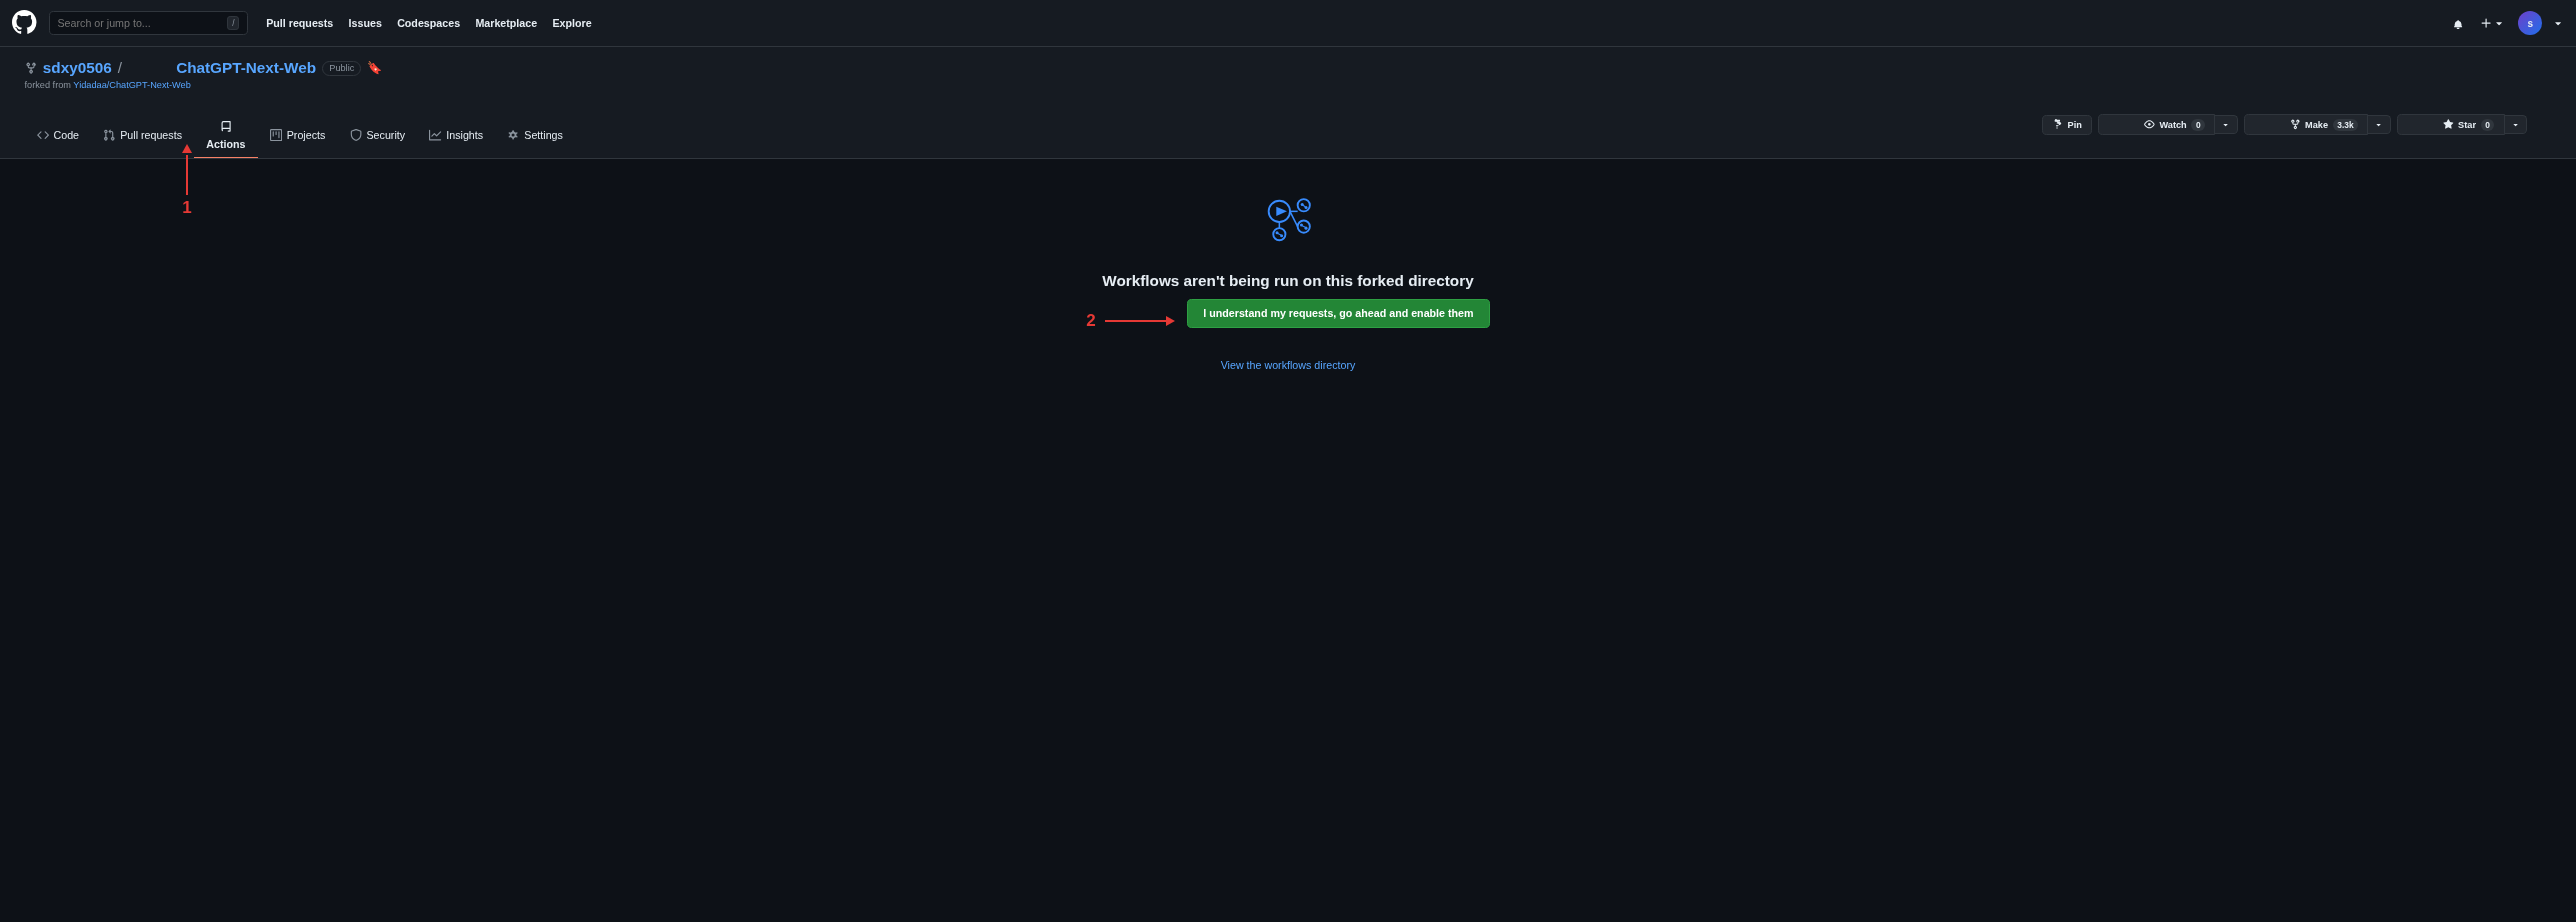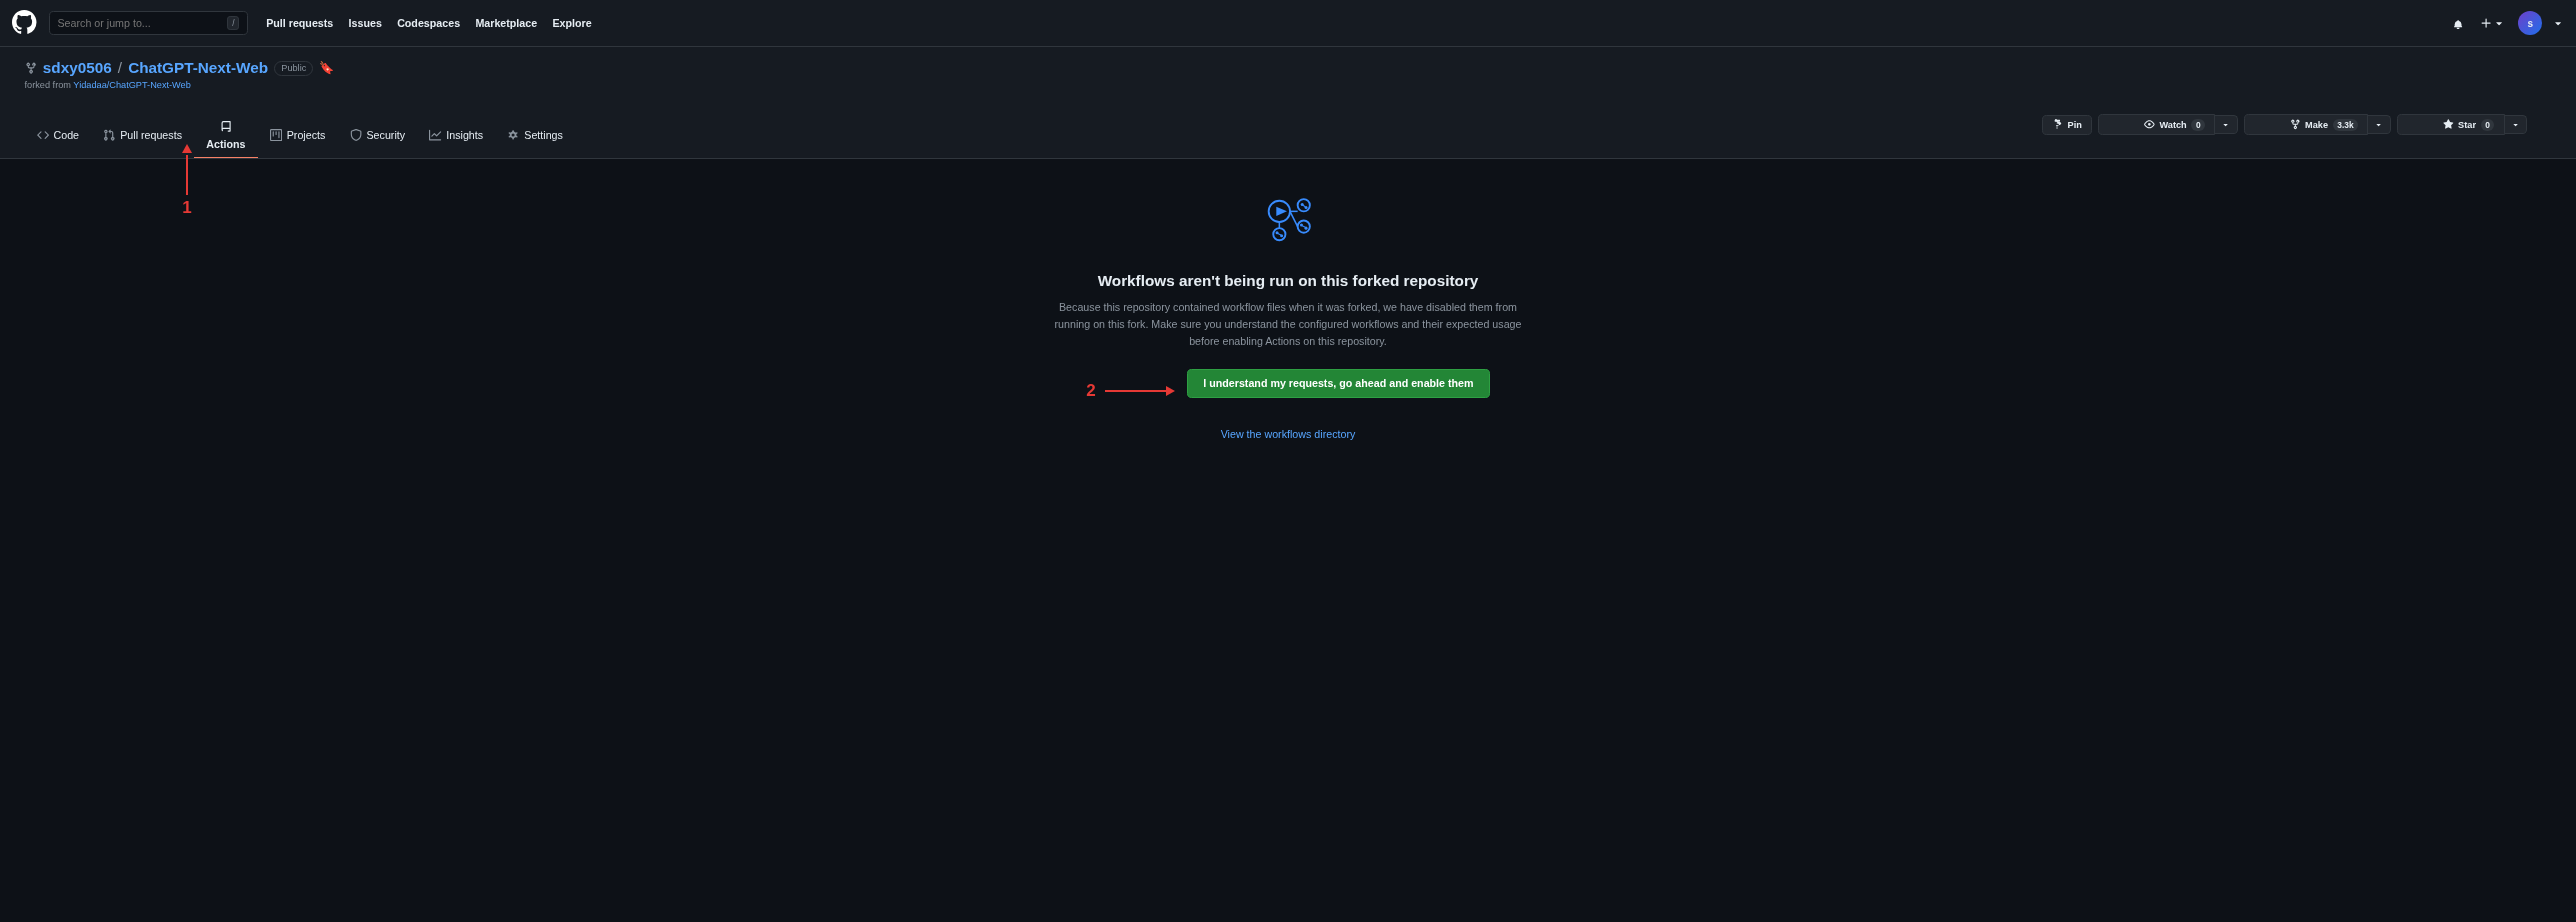--- a/index.html
+++ b/index.html
@@ -116,20 +116,21 @@
     }
     .repo-slash {
       color: #8b949e;
       font-size: 15.3px;
     }
     .repo-name-link {
       color: #58a6ff;
       text-decoration: none;
       font-size: 15.3px;
       font-weight: 600;
+      margin-left: 48px;
     }
     .public-badge {
       background: transparent;
       border: 0.8px solid #30363d;
       border-radius: 15.3px;
       color: #8b949e;
       font-size: 9.2px;
       padding: 1.5px 6.1px;
     }
     .bookmark-icon { color: #8b949e; cursor: pointer; font-size: 12.2px; }
@@ -534,22 +535,21 @@
         <line x1="58" y1="47" x2="62" y2="49" stroke="#388bfd" stroke-width="1.5"></line>
 
         <circle cx="28" cy="58" r="8" stroke="#388bfd" stroke-width="2.5" fill="none"></circle>
         <line x1="28" y1="42" x2="28" y2="50" stroke="#388bfd" stroke-width="2"></line>
         <circle cx="25" cy="56" r="2" fill="#388bfd"></circle>
         <circle cx="31" cy="60" r="2" fill="#388bfd"></circle>
         <line x1="26" y1="57" x2="30" y2="59" stroke="#388bfd" stroke-width="1.5"></line>
       </svg>
     </div>
 
-    <div class="message-title">Workflows aren't being run on this forked repository</div>
-    <div class="message-desc">Because this repository contained workflow files when it was forked, we have disabled them from running on this fork. Make sure you understand the configured workflows and their expected usage before enabling Actions on this repository.</div>
+    <div class="message-title">Workflows aren't being run on this forked directory</div>
 
     <div style="position:relative; display:flex; align-items:center; margin-bottom:15.3px;">
       <div class="annotation-2" style="position:relative; left:auto; top:auto; margin-right:12.2px;">
         <span class="annotation-2-num">2</span>
         <div class="annotation-arrow-right">
           <div class="arrow-right-line"></div>
           <div class="arrow-right-head"></div>
         </div>
       </div>
       <button class="enable-btn">I understand my requests, go ahead and enable them</button>

